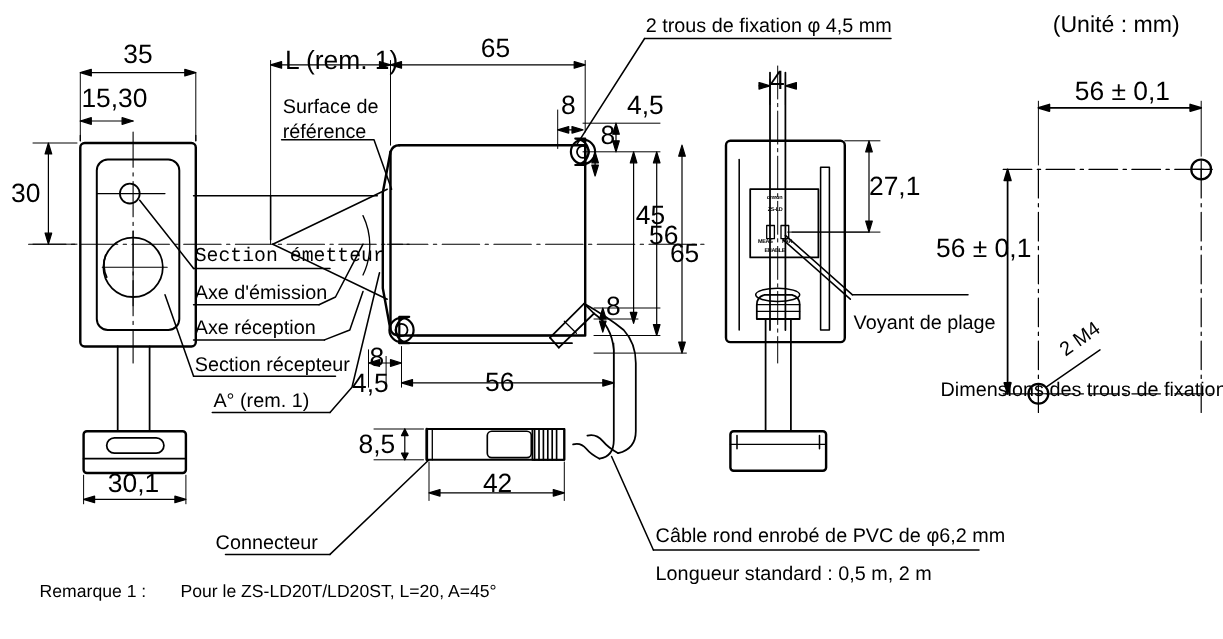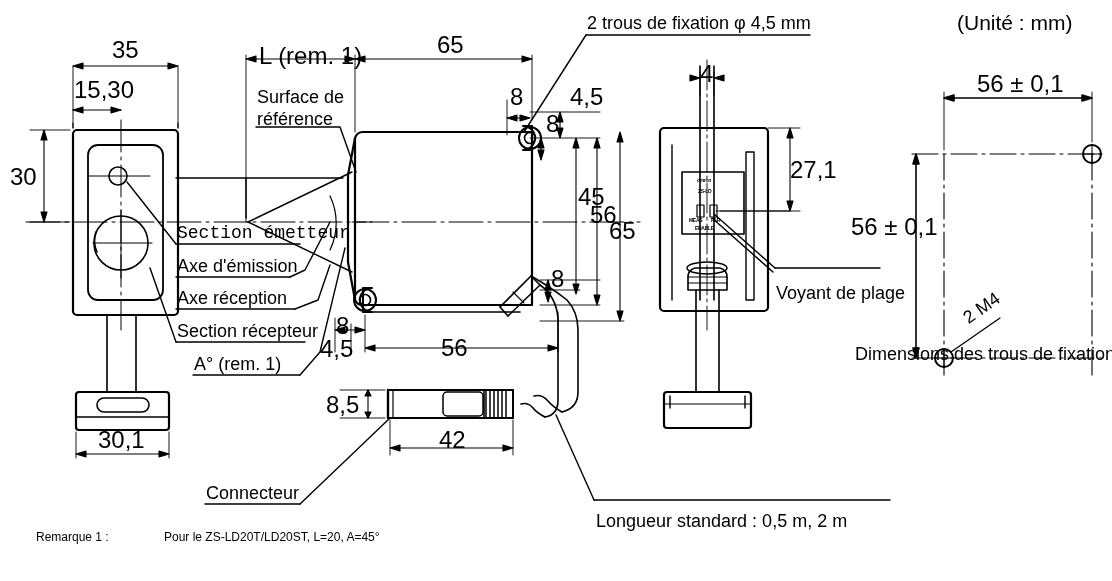--- a/index.html
+++ b/index.html
@@ -6,21 +6,21 @@
   body{
     width:1112px;height:581px;position:relative;overflow:hidden;
     font-family:"Liberation Sans", sans-serif;
     color:#000;
   }
   #stage{position:absolute;left:0;top:0;width:1112px;height:581px;}
   svg#dwg{position:absolute;left:0;top:0;width:1112px;height:581px;}
   .txt{position:absolute;white-space:nowrap;line-height:1;}
   .dim{font-size:24px;}
   .lbl{font-size:18px;}
-  .note{font-size:12px;}
+  .note{font-size:16px;}
   .unit{font-size:21px;}
   .cap{font-size:18px;}
   .rot{transform-origin:left top;}
   .tiny{font-size:5px;font-weight:bold;letter-spacing:-0.3px;}
 </style>
 </head>
 <body>
 
 <div id="stage">
 
@@ -332,22 +332,23 @@
 <div class="txt dim" style="left:851px;top:215px;">56 ± 0,1</div>
 
 <div class="txt lbl" style="left:587px;top:14px;">2 trous de fixation φ 4,5 mm</div>
 <div class="txt lbl" style="left:257px;top:88px;">Surface de</div>
 <div class="txt lbl" style="left:257px;top:110px;">référence</div>
 <div class="txt lbl" style="left:177px;top:224px;font-family:Liberation Mono, monospace;">Section émetteur</div>
 <div class="txt lbl" style="left:177px;top:257px;">Axe d'émission</div>
 <div class="txt lbl" style="left:177px;top:289px;">Axe réception</div>
 <div class="txt lbl" style="left:177px;top:322px;">Section récepteur</div>
 <div class="txt lbl" style="left:194px;top:355px;">A° (rem. 1)</div>
-<div class="txt lbl" style="left:206px;top:484px;">Connecteur</div>
+<div class="txt lbl" style="left:196px;top:484px;">Connecteur</div>
 <div class="txt lbl" style="left:776px;top:248px;margin-top:36px;">Voyant de plage</div>
+<div class="txt lbl" style="left:596px;top:478px;">Câble rond enrobé de PVC de  φ6,2 mm</div>
 <div class="txt lbl" style="left:596px;top:497px;margin-top:15px;">Longueur standard : 0,5 m, 2 m</div>
 
 <div class="txt lbl rot" style="left:960px;top:312px;transform:rotate(-35deg);">2 M4</div>
 
 <div class="txt cap" style="left:855px;top:345px;">Dimensions des trous de fixation</div>
 
 <div class="txt tiny" style="left:697px;top:178px;">omron</div>
 <div class="txt tiny" style="left:698px;top:189px;">ZS-LD</div>
 <div class="txt tiny" style="left:689px;top:218px;">MEAS</div>
 <div class="txt tiny" style="left:711px;top:218px;">FAR</div>

